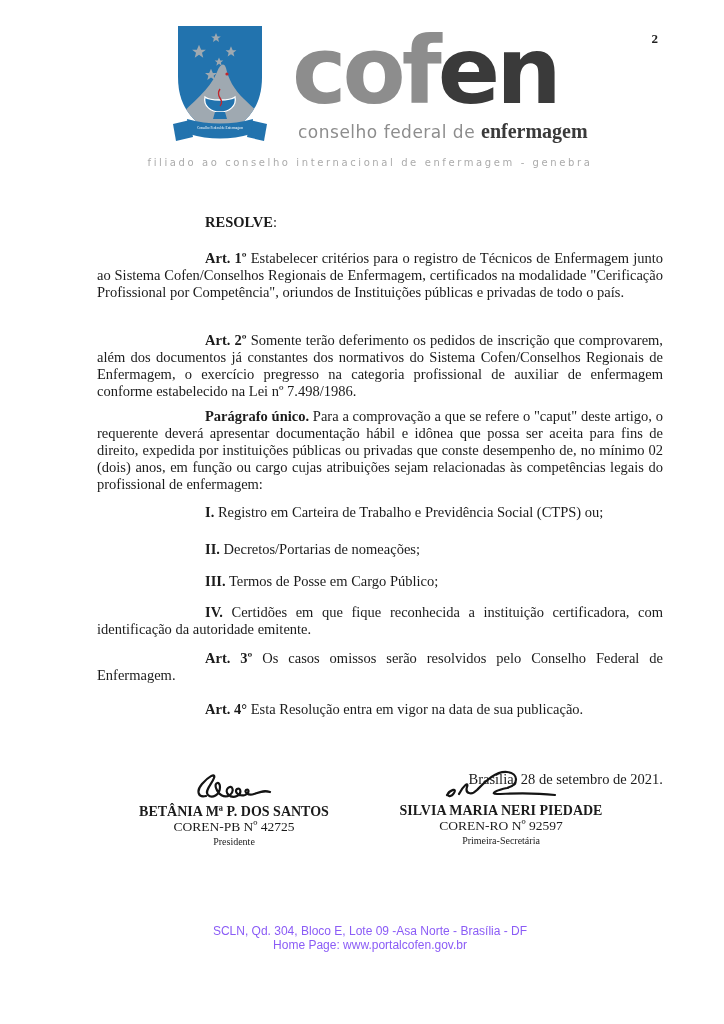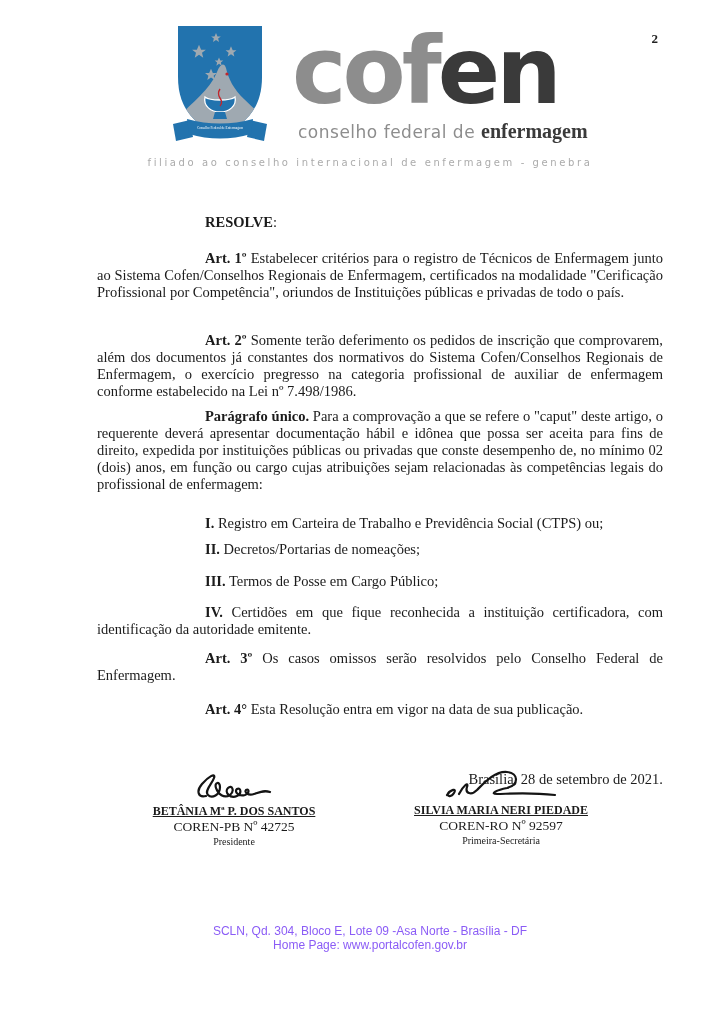--- a/index.html
+++ b/index.html
@@ -42,21 +42,21 @@
     text-align: justify; text-indent: 108px;
   }
   .para b { font-weight: bold; }
   .date-line { text-align: right; text-indent: 0; }
 
   
   .sig-col { position: absolute; text-align: center; color: #1b1b1b; }
   .sig-left  { left: 111px; top: 769px; width: 246px; }
   .sig-right { left: 378px; top: 764px; width: 246px; }
   .sig-svg { display: block; margin: 0 auto 1px auto; }
-  .sig-name { font-weight: bold; font-size: 12px; line-height: 15px; white-space: nowrap; text-decoration: underline; }
+  .sig-name { font-weight: bold; font-size: 14px; line-height: 15px; white-space: nowrap; }
   .sig-reg  { font-size: 13.5px; line-height: 15px; }
   .sig-role { font-size: 10px; line-height: 15px; }
 
   
   .footer {
     position: absolute; top: 925px; left: 50px; width: 640px; text-align: center;
     font-family: "Liberation Sans", sans-serif; font-size: 12px; line-height: 13.5px;
     color: #8b5cf6;
   }
 </style>
@@ -106,21 +106,21 @@
   <div class="tagline">filiado ao conselho internacional de enfermagem - genebra</div>
 
   <p class="para" style="top:214px"><b>RESOLVE</b><span>:</span></p>
 
   <p class="para" style="top:250px"><b>Art. 1º</b><span> Estabelecer critérios para o registro de Técnicos de Enfermagem junto ao Sistema Cofen/Conselhos Regionais de Enfermagem, certificados na modalidade "Cerificação Profissional por Competência", oriundos de Instituições públicas e privadas de todo o país.</span></p>
 
   <p class="para" style="top:332px"><b>Art. 2º</b><span> Somente terão deferimento os pedidos de inscrição que comprovarem, além dos documentos já constantes dos normativos do Sistema Cofen/Conselhos Regionais de Enfermagem, o exercício pregresso na categoria profissional de auxiliar de enfermagem conforme estabelecido na Lei nº 7.498/1986.</span></p>
 
   <p class="para" style="top:408px"><b>Parágrafo único.</b><span> Para a comprovação a que se refere o "caput" deste artigo, o requerente deverá apresentar documentação hábil e idônea que possa ser aceita para fins de direito, expedida por instituições públicas ou privadas que conste desempenho de, no mínimo 02 (dois) anos, em função ou cargo cujas atribuições sejam relacionadas às competências legais do profissional de enfermagem:</span></p>
 
-  <p class="para" style="top:515px"><b>I.</b><span> Registro em Carteira de Trabalho e Previdência Social (CTPS) ou;</span></p>
+  <p class="para" style="top:504px"><b>I.</b><span> Registro em Carteira de Trabalho e Previdência Social (CTPS) ou;</span></p>
   <p class="para" style="top:541px"><b>II.</b><span> Decretos/Portarias de nomeações;</span></p>
   <p class="para" style="top:573px"><b>III.</b><span> Termos de Posse em Cargo Público;</span></p>
   <p class="para" style="top:604px"><b>IV.</b><span> Certidões em que fique reconhecida a instituição certificadora, com identificação da autoridade emitente.</span></p>
 
   <p class="para" style="top:650px"><b>Art. 3º</b><span> Os casos omissos serão resolvidos pelo Conselho Federal de Enfermagem.</span></p>
 
   <p class="para" style="top:701px"><b>Art. 4°</b><span> Esta Resolução entra em vigor na data de sua publicação.</span></p>
 
   <p class="para date-line" style="top:771px">Brasília, 28 de setembro de 2021.</p>
 

